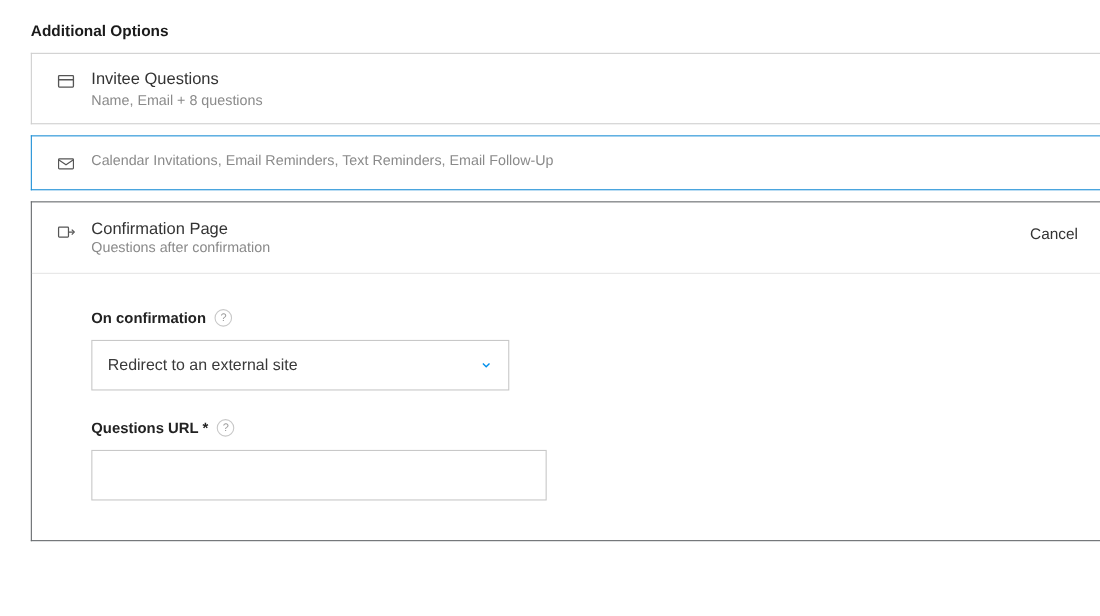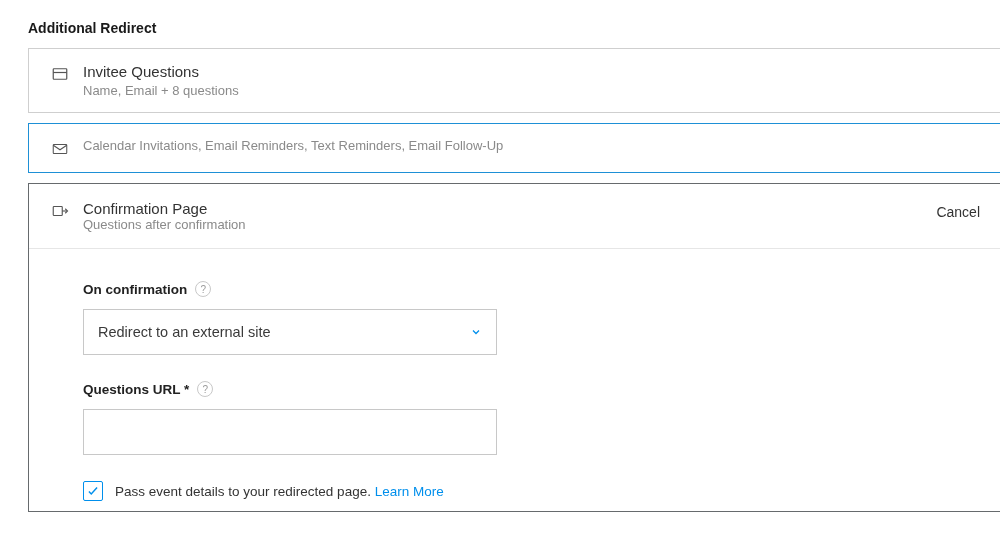--- a/index.html
+++ b/index.html
@@ -46,21 +46,21 @@
 
   .exp-body { padding: 32px 20px 10px 54px; }
   .field { margin-bottom: 26px; }
   .flabel { font-size: 13.5px; font-weight: 700; color: #222; display: flex; align-items: center; gap: 8px; margin-bottom: 12px; }
   .help {
     width: 16px; height: 16px; border: 1px solid #c8c8c8; border-radius: 50%;
     display: inline-flex; align-items: center; justify-content: center;
     font-size: 10px; color: #9a9a9a; cursor: pointer; font-weight: 400;
   }
   .select {
-    width: 414px; height: 46px; border: 1px solid #c8c8c8; background: #fff;
+    width: 380px; height: 46px; border: 1px solid #c8c8c8; background: #fff;
     display: flex; align-items: center; justify-content: space-between;
     padding: 0 14px; font-size: 14.5px; color: #3a3a3a; cursor: pointer;
   }
   .chev { color: #008fec; }
   .text-input {
     width: 414px; height: 46px; border: 1px solid #c8c8c8; background: #fff;
     padding: 0 12px; font-size: 14px; color: #333;
   }
   .check-row { display: flex; align-items: center; gap: 12px; font-size: 13.5px; }
   .chk {
@@ -69,21 +69,21 @@
   }
   .chk svg { width: 14px; height: 14px; stroke: #008fec; }
   .learn { color: #008fec; text-decoration: none; cursor: pointer; }
 
   svg { display: block; }
 </style>
 </head>
 <body>
 
 <div class="wrap">
-  <div class="page-title">Additional Redirect</div>
+  <div class="page-title">Additional Options</div>
 
   <div class="card">
     <span class="icon">
       <svg viewBox="0 0 24 24" fill="none" stroke="currentColor" stroke-width="1.6">
         <rect x="3" y="5" width="18" height="14" rx="1"></rect>
         <line x1="3" y1="10" x2="21" y2="10"></line>
       </svg>
     </span>
     <div class="texts">
       <div class="card-title">Invitee Questions</div>
@@ -138,26 +138,15 @@
       </div>
 
       <div class="field">
         <div class="flabel">
           <span>Questions URL *</span>
           <span class="help">?</span>
         </div>
         <input class="text-input" type="text" value="" style="">
       </div>
 
-      <div class="check-row">
-        <span class="chk">
-          <svg viewBox="0 0 24 24" fill="none" stroke-width="2.5">
-              <path d="M5 13l4 4 10-11"></path>
-            </svg>
-        </span>
-        <span>
-          <span>Pass event details to your redirected page.</span>
-          <a class="learn">Learn More</a>
-        </span>
-      </div>
     </div>
   </div>
 </div>
 
 </body></html>

